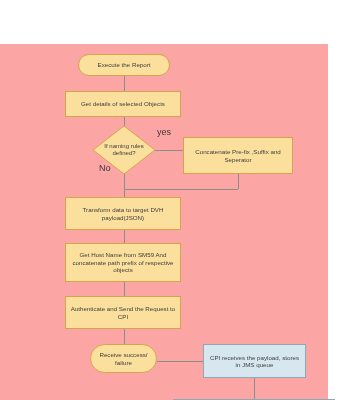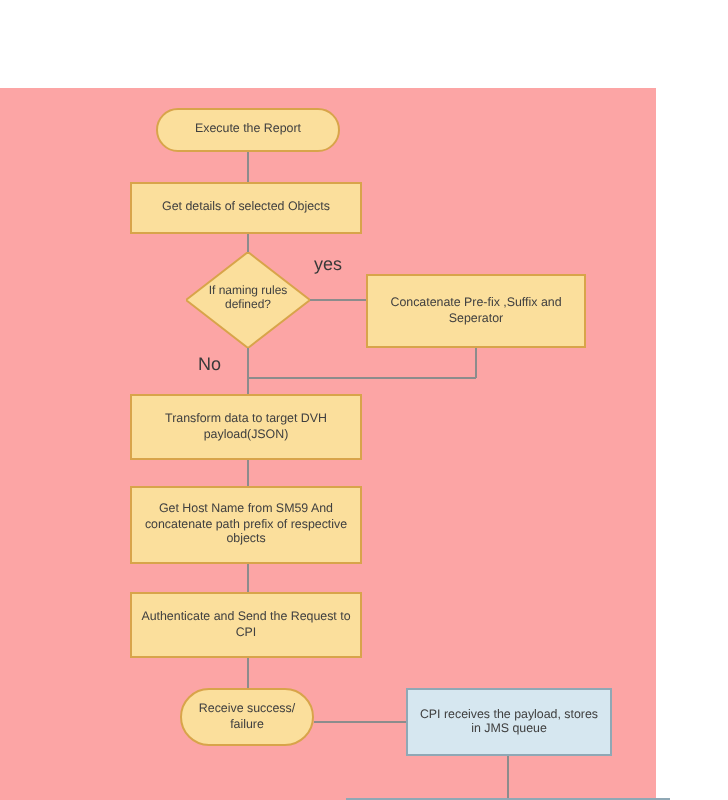--- a/index.html
+++ b/index.html
@@ -131,21 +131,21 @@
 
   <div class="diamond-wrap" style="left:93px; top:82px; width:62px; height:48px;">
     <svg width="62" height="48" viewBox="0 0 62 48" xmlns="http://www.w3.org/2000/svg">
       <polygon points="31,0 62,24 31,48 0,24" fill="#fbdf9c" stroke="#d8a44a" stroke-width="1"></polygon>
     </svg>
     <div class="diamond-label">If naming rules defined?</div>
   </div>
 
   <div class="edge-label lbl-yes" style="left:157px; top:83px;">yes</div>
 
-  <div class="edge-label lbl-no" style="left:99px; top:133px;">No</div>
+  <div class="edge-label lbl-no" style="left:99px; top:119px;">No</div>
 
   <div class="node proc" style="left:183px; top:93px; width:110px; height:37px;">
     <span>Concatenate Pre-fix ,Suffix and Seperator</span>
   </div>
 
   <div class="node proc" style="left:65px; top:153px; width:116px; height:33px;">
     <span>Transform data to target DVH payload(JSON)</span>
   </div>
 
   <div class="node proc" style="left:65px; top:199px; width:116px; height:39px;">

